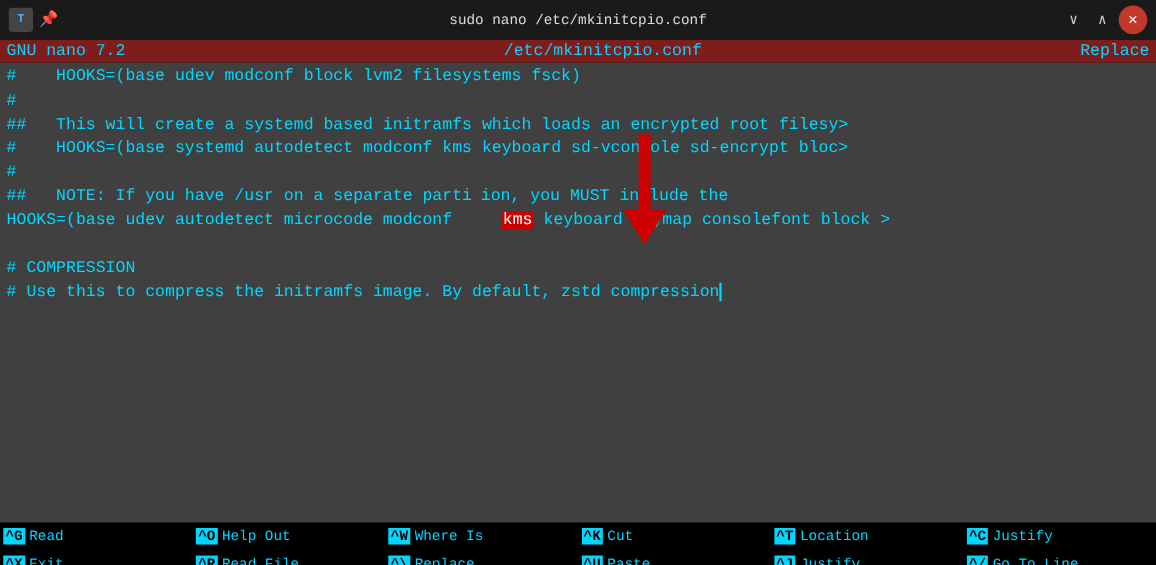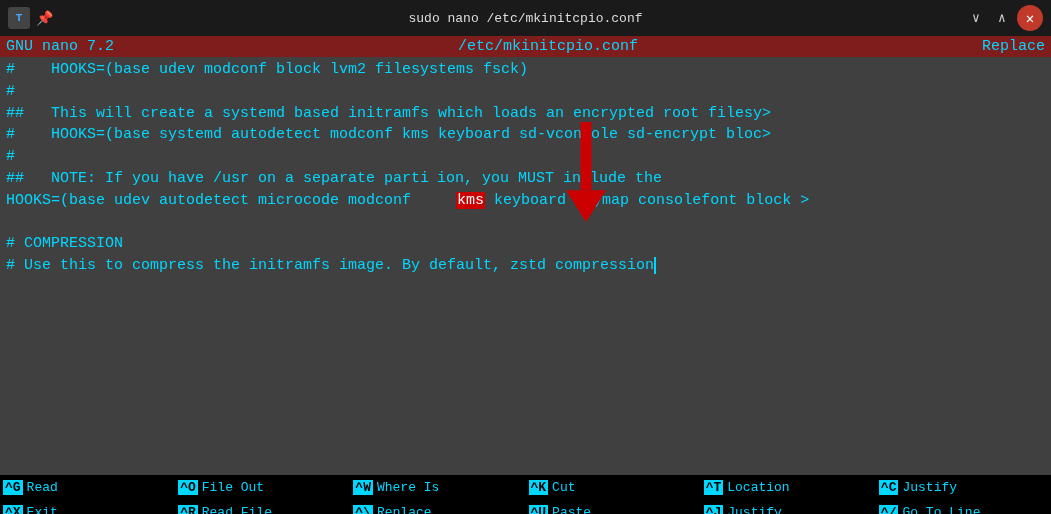--- a/index.html
+++ b/index.html
@@ -208,21 +208,21 @@
   </div>
 </div>
 
 <div id="shortcuts">
   <div class="shortcut-item">
     <span class="shortcut-key">^G</span>
     <span class="shortcut-label">Read</span>
   </div>
   <div class="shortcut-item">
     <span class="shortcut-key">^O</span>
-    <span class="shortcut-label">File Out</span>
+    <span class="shortcut-label">Help Out</span>
   </div>
   <div class="shortcut-item">
     <span class="shortcut-key">^W</span>
     <span class="shortcut-label">Where Is</span>
   </div>
   <div class="shortcut-item">
     <span class="shortcut-key">^K</span>
     <span class="shortcut-label">Cut</span>
   </div>
   <div class="shortcut-item">

